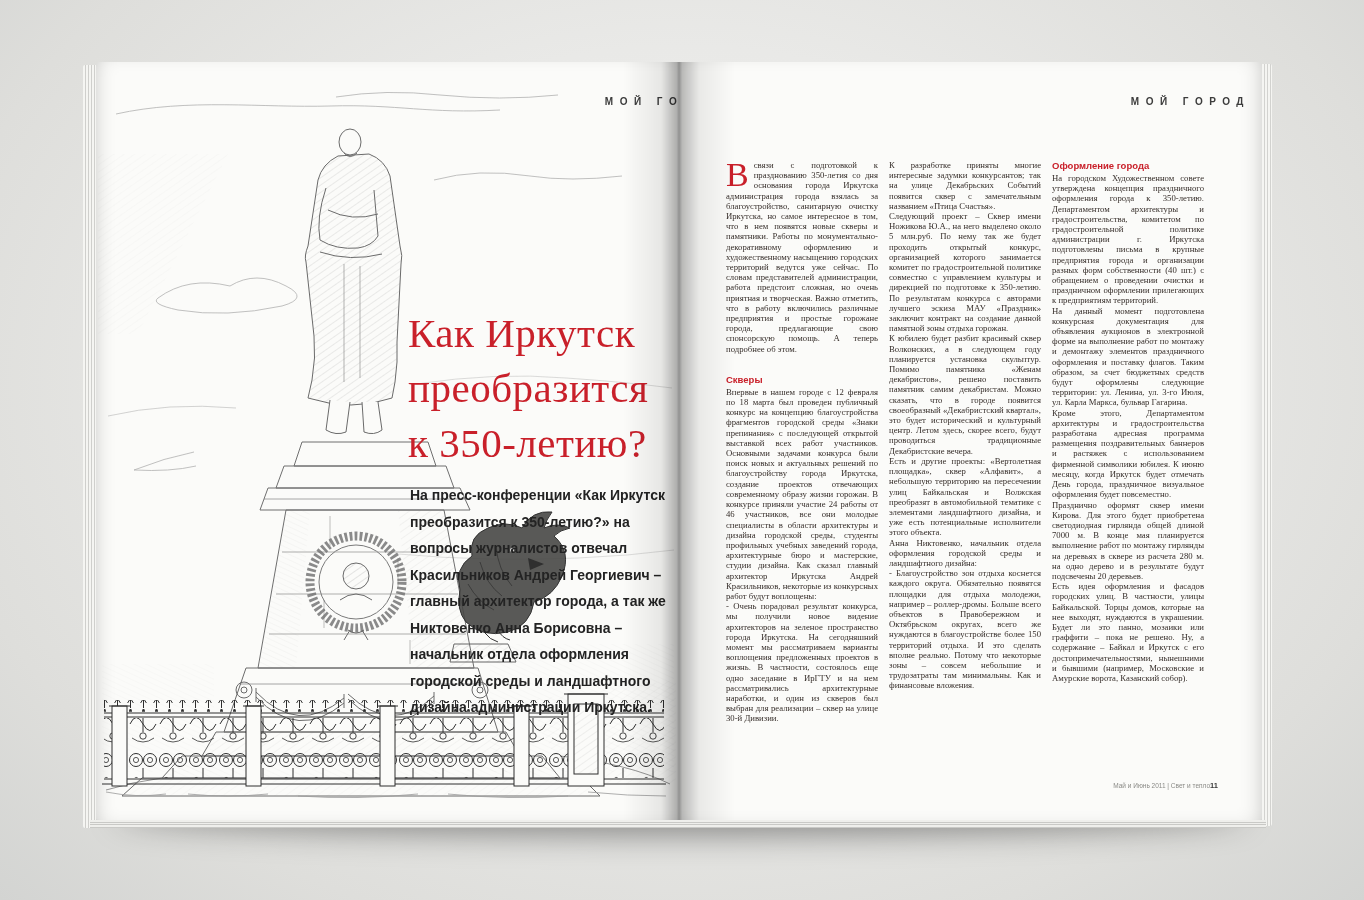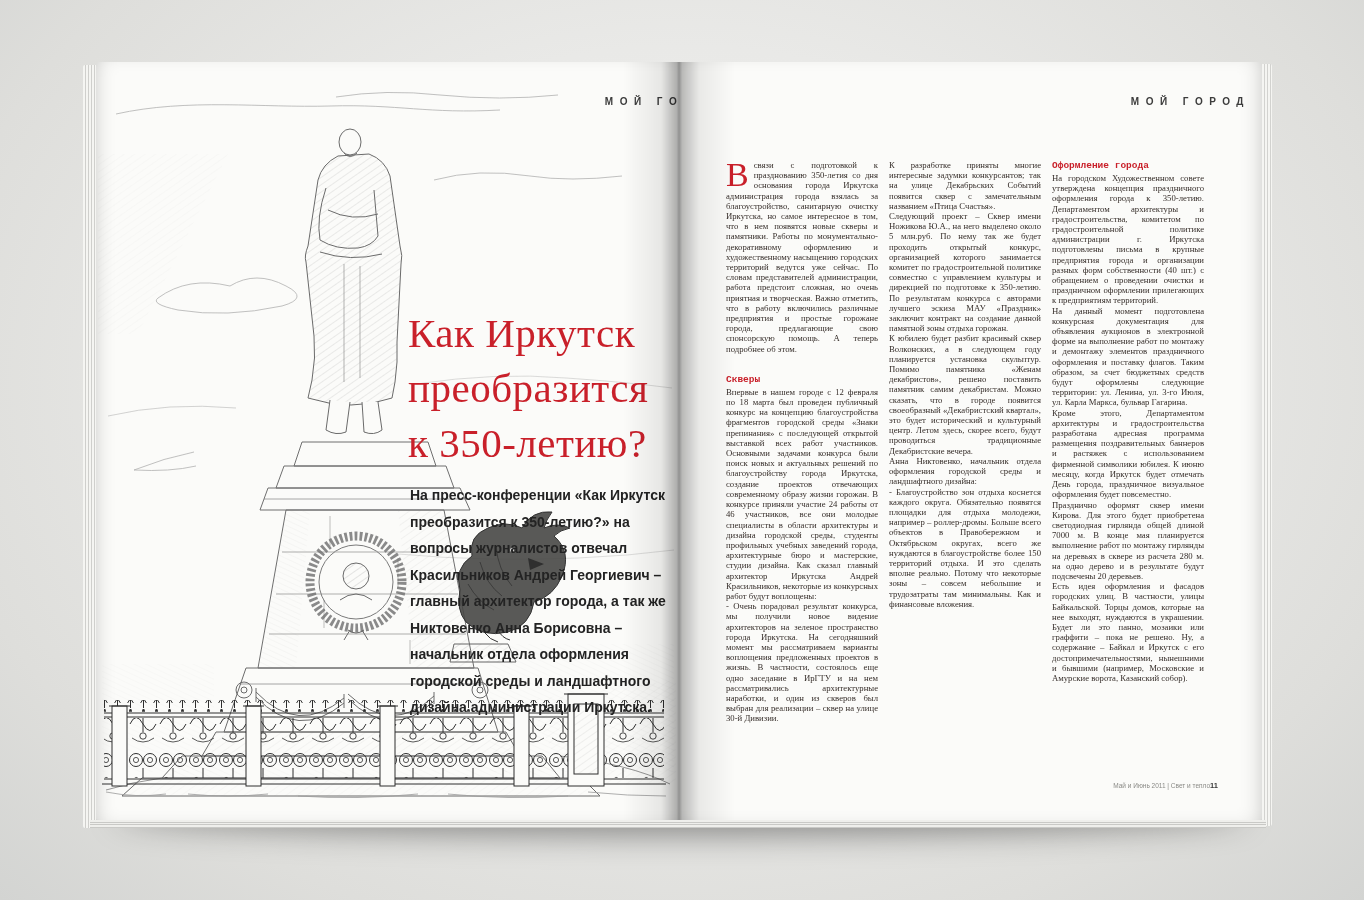--- a/index.html
+++ b/index.html
@@ -33,21 +33,21 @@
     font-family:"Liberation Serif",serif;font-size:41px;line-height:55px;
     color:var(--red);letter-spacing:.5px;}
   .intro{position:absolute;left:314px;top:420px;width:264px;z-index:2;
     font-size:14px;line-height:26.5px;color:#232323;font-weight:bold;}
   .columns{position:absolute;left:47px;top:98px;width:478px;height:652px;
     display:flex;gap:11px;z-index:3;}
   .col{width:152px;font-family:"Liberation Serif",serif;font-size:8.7px;line-height:10.2px;
     color:#362e2a;text-align:justify;}
   .col p{margin:0;}
   .col .quote{}
-  .subhead{font-family:Liberation Mono, monospace;font-weight:bold;font-size:9.5px;
+  .subhead{font-family:Liberation Sans, sans-serif;font-weight:bold;font-size:9.5px;
     line-height:11px;color:var(--red);margin:20px 0 2px;}
   .subhead.first{margin-top:0;}
   .dropcap{float:left;font-family:"Liberation Serif",serif;font-size:34px;line-height:27px;
     padding:1px 5px 0 0;color:var(--red);}
   .footer{position:absolute;right:44px;bottom:30px;display:flex;align-items:baseline;
     z-index:3;font-size:6.5px;color:#8a8a86;}
   .footer .pageno{font-size:7.5px;font-weight:bold;color:#3a3a3a;}
   :root{--red:#c9202a;}
 </style>
 </head>
@@ -205,20 +205,21 @@
             <p class="body"><span class="dropcap">В</span><span>связи с подготовкой к празднованию 350-летия со дня основания города Иркутска администрация города взялась за благоустройство, санитарную очистку Иркутска, но самое интересное в том, что в нем появятся новые скверы и памятники. Работы по монументально-декоративному оформлению и художественному насыщению городских территорий ведутся уже сейчас. По словам представителей администрации, работа предстоит сложная, но очень приятная и творческая. Важно отметить, что в работу включились различные предприятия и простые горожане города, предлагающие свою спонсорскую помощь. А теперь подробнее об этом.</span></p>
             <h3 class="subhead">Скверы</h3>
             <p class="body">Впервые в нашем городе с 12 февраля по 18 марта был проведен публичный конкурс на концепцию благоустройства фрагментов городской среды «Знаки препинания» с последующей открытой выставкой всех работ участников. Основными задачами конкурса были поиск новых и актуальных решений по благоустройству города Иркутска, создание проектов отвечающих современному образу жизни горожан. В конкурсе приняли участие 24 работы от 46 участников, все они молодые специалисты в области архитектуры и дизайна городской среды, студенты профильных учебных заведений города, архитектурные бюро и мастерские, студии дизайна. Как сказал главный архитектор Иркутска Андрей Красильников, некоторые из конкурсных работ будут воплощены:</p>
             <p class="quote">- Очень порадовал результат конкурса, мы получили новое видение архитекторов на зеленое пространство города Иркутска. На сегодняшний момент мы рассматриваем варианты воплощения предложенных проектов в жизнь. В частности, состоялось еще одно заседание в ИрГТУ и на нем рассматривались архитектурные наработки, и один из скверов был выбран для реализации – сквер на улице 30-й Дивизии.</p>
           </div>
 
           <div class="col">
             <p class="body">К разработке приняты многие интересные задумки конкурсантов; так на улице Декабрьских Событий появится сквер с замечательным названием «Птица Счастья».</p>
             <p class="body">Следующий проект – Сквер имени Ножикова Ю.А., на него выделено около 5 млн.руб. По нему так же будет проходить открытый конкурс, организацией которого занимается комитет по градостроительной политике совместно с управлением культуры и дирекцией по подготовке к 350-летию. По результатам конкурса с авторами лучшего эскиза МАУ «Праздник» заключит контракт на создание данной памятной зоны отдыха горожан.</p>
             <p class="body">К юбилею будет разбит красивый сквер Волконских, а в следующем году планируется установка скульптур. Помимо памятника «Женам декабристов», решено поставить памятник самим декабристам. Можно сказать, что в городе появится своеобразный «Декабристский квартал», это будет исторический и культурный центр. Летом здесь, скорее всего, будут проводиться традиционные Декабристские вечера.</p>
+            <p class="body">Есть и другие проекты: «Вертолетная площадка», сквер «Алфавит», а небольшую территорию на пересечении улиц Байкальская и Волжская преобразят в автомобильной тематике с элементами ландшафтного дизайна, и уже есть потенциальные исполнители этого объекта.</p>
             <p class="body">Анна Никтовенко, начальник отдела оформления городской среды и ландшафтного дизайна:</p>
             <p class="quote">- Благоустройство зон отдыха коснется каждого округа. Обязательно появятся площадки для отдыха молодежи, например – роллер-дромы. Больше всего объектов в Правобережном и Октябрьском округах, всего же нуждаются в благоустройстве более 150 территорий отдыха. И это сделать вполне реально. Потому что некоторые зоны – совсем небольшие и трудозатраты там минимальны. Как и финансовые вложения.</p>
           </div>
 
           <div class="col">
             <h3 class="subhead first">Оформление города</h3>
             <p class="body">На городском Художественном совете утверждена концепция праздничного оформления города к 350-летию. Департаментом архитектуры и градостроительства, комитетом по градостроительной политике администрации г. Иркутска подготовлены письма в крупные предприятия города и организации разных форм собственности (40 шт.) с обращением о проведении очистки и праздничном оформлении прилегающих к предприятиям территорий.</p>
             <p class="body">На данный момент подготовлена конкурсная документация для объявления аукционов в электронной форме на выполнение работ по монтажу и демонтажу элементов праздничного оформления и поставку флагов. Таким образом, за счет бюджетных средств будут оформлены следующие территории: ул. Ленина, ул. 3-го Июля, ул. Карла Маркса, бульвар Гагарина.</p>
             <p class="body">Кроме этого, Департаментом архитектуры и градостроительства разработана адресная программа размещения поздравительных баннеров и растяжек с использованием фирменной символики юбилея. К июню месяцу, когда Иркутск будет отмечать День города, праздничное визуальное оформления будет повсеместно.</p>
             <p class="body">Празднично оформят сквер имени Кирова. Для этого будет приобретена светодиодная гирлянда общей длиной 7000 м. В конце мая планируется выполнение работ по монтажу гирлянды на деревьях в сквере из расчета 280 м. на одно дерево и в результате будут подсвечены 20 деревьев.</p>

